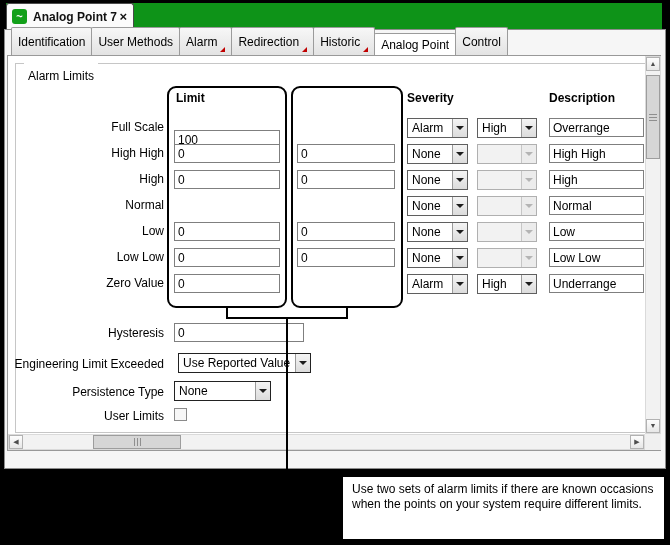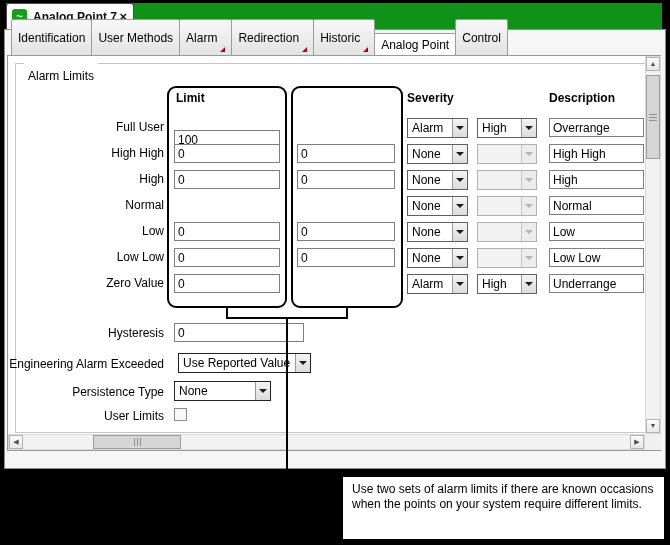--- a/index.html
+++ b/index.html
@@ -20,21 +20,21 @@
     background:var(--icon_green,#12a019); color:#fff; font-size:11px; line-height:14px;
     text-align:center; font-weight:bold;
   }
   .doctab .dtitle { position:absolute; left:26px; top:6px; font-size:12px; font-weight:bold; color:#111; white-space:nowrap; }
   .doctab .closex { position:absolute; right:6px; top:5px; font-size:13px; font-weight:bold; color:#111; cursor:default; }
   
   .dialog { position:absolute; left:4px; top:29px; width:662px; height:440px; background:#f6f6f6; border:1px solid #8c8c8c; }
   
   .tabs { position:absolute; left:11px; top:33px; height:22px; display:flex; align-items:flex-end; z-index:5; }
   .tab {
-    height:36px; padding:0 6px; font-size:12px; color:#000; display:flex; align-items:center;
+    height:28px; padding:0 6px; font-size:12px; color:#000; display:flex; align-items:center;
     background:linear-gradient(#f7f7f7,#e3e3e3); border:1px solid #9b9b9b; border-bottom:none;
     border-radius:2px 2px 0 0; margin-right:-1px; white-space:nowrap;
   }
   .tab.active { height:22px; background:#fff; position:relative; z-index:6; }
   .mod { width:0; height:0; border-left:5px solid transparent; border-bottom:5px solid var(--modified_red,#c00000); align-self:flex-end; margin:0 0 3px 3px; }
   .tabpage { position:absolute; left:7px; top:55px; width:654px; height:396px; background:#fff; border:1px solid #999; }
   
   .groupbox { position:absolute; left:15px; top:63px; width:632px; height:370px; border:1px solid #c6c6c6; }
   .grouplabel { position:absolute; left:24px; top:57px; background:#fff; padding:12px 4px; font-size:12px; z-index:2; }
   
@@ -106,21 +106,21 @@
   </div>
 
   <div class="tabpage"></div>
   <div class="groupbox"></div>
   <div class="grouplabel">Alarm Limits</div>
 
   <div class="hdr" style="left:176px;top:91px">Limit</div>
   <div class="hdr" style="left:407px;top:91px">Severity</div>
   <div class="hdr" style="left:549px;top:91px">Description</div>
 
-  <div class="rowlabel" style="top:120px">Full User</div>
+  <div class="rowlabel" style="top:120px">Full Scale</div>
   <input class="txt" style="left: 174px; top: 130px; width: 106px;" value="100">
   <div class="combo" style="left:407px;top:118px;width:61px">
     <span class="ct">Alarm</span>
       <span class="cb">
         <span class="arr"></span>
       </span>
   </div>
   <div class="combo" style="left:477px;top:118px;width:60px">
     <span class="ct">High</span>
       <span class="cb">
@@ -224,21 +224,21 @@
     <span class="ct">High</span>
       <span class="cb">
         <span class="arr"></span>
       </span>
   </div>
   <input class="txt" style="left: 549px; top: 274px; width: 95px;" value="Underrange">
 
   <div class="rowlabel" style="top:326px">Hysteresis</div>
   <input class="txt" style="left: 174px; top: 323px; width: 130px;" value="0">
 
-  <div class="rowlabel" style="top:357px">Engineering Alarm Exceeded</div>
+  <div class="rowlabel" style="top:357px">Engineering Limit Exceeded</div>
   <div class="combo" style="left:178px;top:353px;width:133px;border-color:#222">
     <span class="ct">Use Reported Value</span>
       <span class="cb">
         <span class="arr"></span>
       </span>
   </div>
 
   <div class="rowlabel" style="top:385px">Persistence Type</div>
   <div class="combo" style="left:174px;top:381px;width:97px;border-color:#222">
     <span class="ct">None</span>

